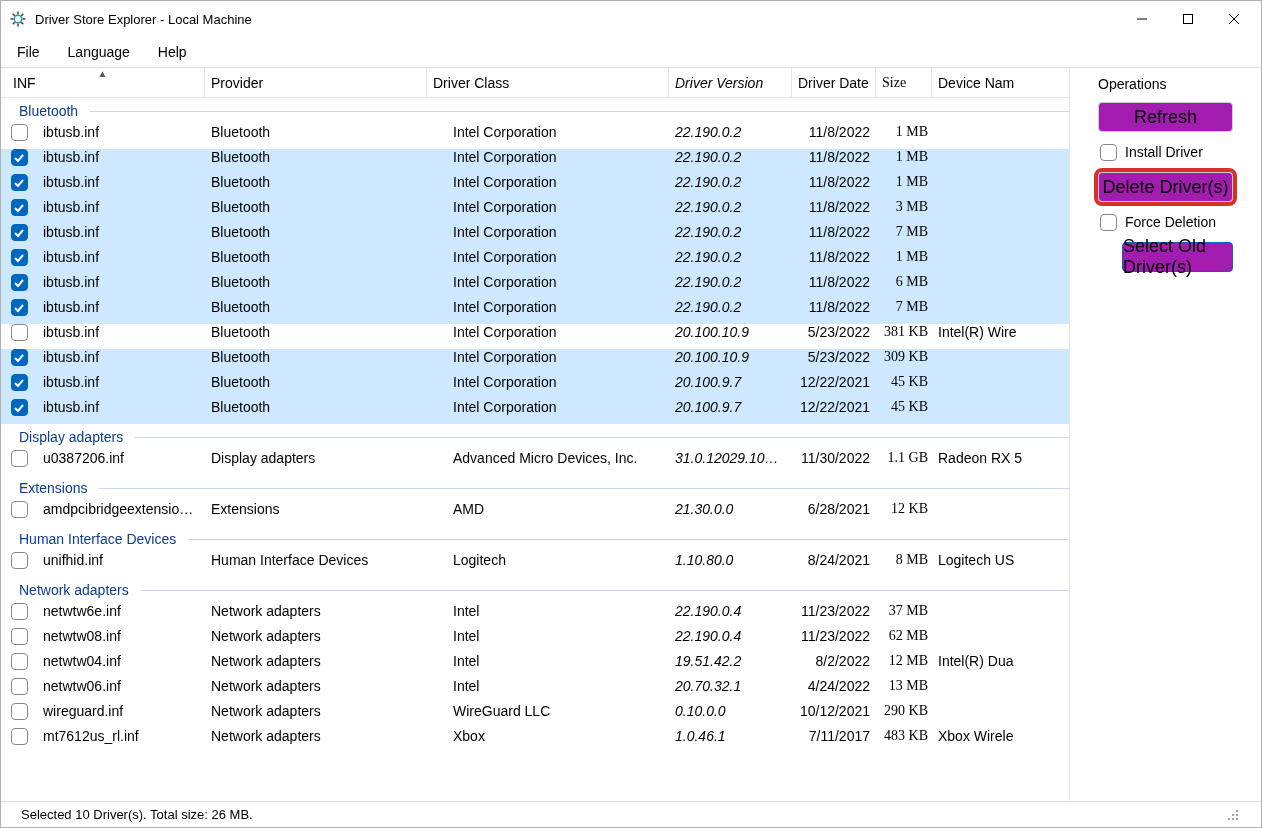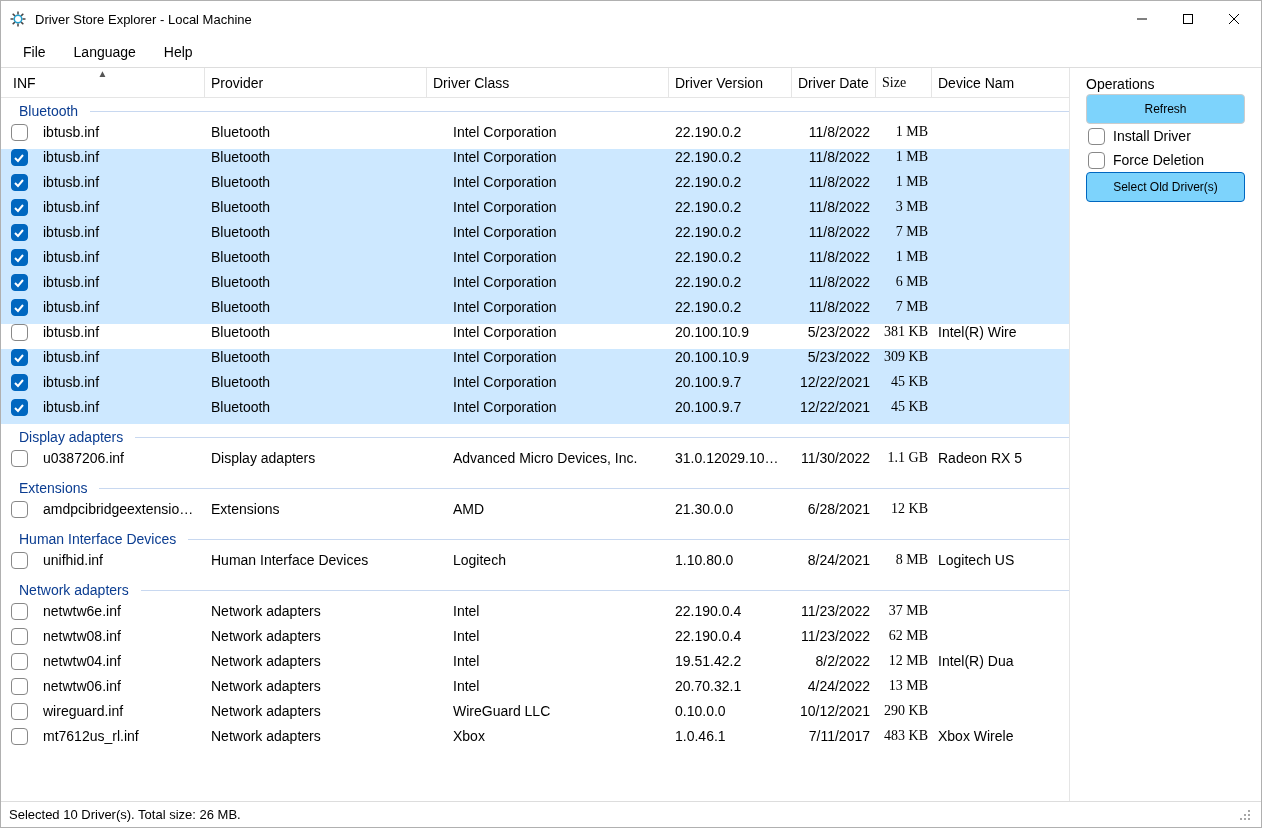--- a/index.html
+++ b/index.html
@@ -6,21 +6,21 @@
   html, body { width: 1262px; height: 828px; font-family: "Segoe UI", Tahoma, sans-serif; font-size: 14px; color: #000; background: #fff; overflow: hidden; }
   .window { width: 1262px; height: 828px; border: 1px solid #b0b0b0; background: #fff; display: flex; flex-direction: column; }
   
   .titlebar { height: 36px; display: flex; align-items: center; padding: 0 4px 0 8px; }
   .titlebar .app-icon { width: 18px; height: 18px; margin-right: 8px; }
   .titlebar .title { flex: 0 0 auto; font-size: 13px; }
   .titlebar .spacer { flex: 1; }
   .winbtn { width: 46px; height: 32px; display: flex; align-items: center; justify-content: center; }
   .winbtn svg { display: block; }
   
-  .menubar { height: 30px; display: flex; align-items: center; padding: 0 10px; gap: 4px; }
+  .menubar { height: 30px; display: flex; align-items: center; padding: 0 4px; gap: 4px; }
   .menubar .menuitem { padding: 4px 12px; font-size: 14px; }
   
   .mainarea { flex: 1; display: flex; border-top: 1px solid #ddd; overflow: hidden; }
   .tablepane { flex: 1; display: flex; flex-direction: column; overflow: hidden; }
   .tableheader { height: 30px; display: flex; align-items: stretch; border-bottom: 1px solid #e5e5e5; background: #fff; position: relative; }
   .th { display: flex; align-items: center; padding: 0 6px; border-right: 1px solid #e5e5e5; font-size: 14px; white-space: nowrap; overflow: hidden; }
   .th.sort { position: relative; }
   .sort-arrow { position: absolute; top: 0; left: 50%; transform: translateX(-50%); font-size: 10px; color: #555; }
   .tablebody { flex: 1; overflow-y: auto; overflow-x: auto; position: relative; }
   .tablebody-inner { min-width: 100%; }
@@ -34,35 +34,35 @@
   .cell { padding: 0 6px; white-space: nowrap; overflow: hidden; text-overflow: ellipsis; }
   .cbcell { width: 36px; display: flex; align-items: center; justify-content: center; flex-shrink: 0; }
   .chk { width: 17px; height: 17px; border: 1.5px solid #888; border-radius: 4px; background: #fff; display: flex; align-items: center; justify-content: center; }
   .chk.checked { background: #0067c0; border-color: #0067c0; }
   .chk.checked svg { display: block; }
   .chk svg { display: none; }
   
   .c-inf    { width: 168px; flex-shrink:0; }
   .c-dclass { width: 242px; flex-shrink:0; }
   .c-prov   { width: 222px; flex-shrink:0; }
-  .c-dver   { width: 123px; flex-shrink:0; }
+  .c-dver   { width: 123px; flex-shrink:0;font-style:italic; }
   .c-ddate  { width: 84px; flex-shrink:0; text-align: right; }
   .c-size   { width: 56px; flex-shrink:0; text-align: right; padding-right: 4px; font-family: Liberation Serif, serif; }
   .c-dname  { width: 100px; flex-shrink:0; }
   
   .th.c-inf-h { width: 204px; flex-shrink:0; padding-left: 12px; }
   
-  .sidebar { width: 192px; border-left: 1px solid #e5e5e5; padding: 8px 16px; display: flex; flex-direction: column; background: #fff; }
+  .sidebar { width: 192px; border-left: 1px solid #e5e5e5; padding: 8px 28px; display: flex; flex-direction: column; gap: 8px; background: #fff; }
   .sidebar h3 { font-size: 14px; font-weight: normal; margin-bottom: 2px; }
-  .btn { height: 30px; border: 1px solid #ccc; border-radius: 4px; background: #7dd3fc; display: flex; align-items: center; justify-content: center; font-size: 12px; }
-  .btn.accent { border-color: #0067c0; color: #000; }
+  .btn { height: 30px; border: 1px solid #ccc; border-radius: 4px; background: #a21caf; display: flex; align-items: center; justify-content: center; font-size: 18px; }
+  .btn.accent { border-color: #0067c0; color: #000; margin-left: 24px; }
   .btn.highlighted { outline: 4px solid #d93025; outline-offset: 0px; border-color: #ccc; }
   .chkrow { display: flex; align-items: center; gap: 8px; height: 24px; padding-left: 2px; }
   
-  .statusbar { height: 26px; border-top: 1px solid #ddd; display: flex; align-items: center; padding: 0 8px; font-size: 13px; }
+  .statusbar { height: 26px; border-top: 1px solid #ddd; display: flex; align-items: center; padding: 0 20px; font-size: 13px; }
   .grip { width: 16px; height: 16px; margin-left: auto; }
 </style>
 </head>
 <body>
 
 <div class="window">
 
   <div class="titlebar">
     <span class="app-icon">
       <svg viewBox="0 0 24 24" width="18" height="18">
@@ -437,20 +437,21 @@
       </div>
     </div>
 
     <div class="sidebar">
       <h3>Operations</h3>
       <div class="btn">Refresh</div>
       <div class="chkrow">
         <span class="chk"></span>
         <span>Install Driver</span>
       </div>
+      <div class="btn highlighted">Delete Driver(s)</div>
       <div class="chkrow">
         <span class="chk"></span>
         <span>Force Deletion</span>
       </div>
       <div class="btn accent">Select Old Driver(s)</div>
     </div>
   </div>
 
   <div class="statusbar">
     <span>Selected 10 Driver(s). Total size: 26 MB.</span>

